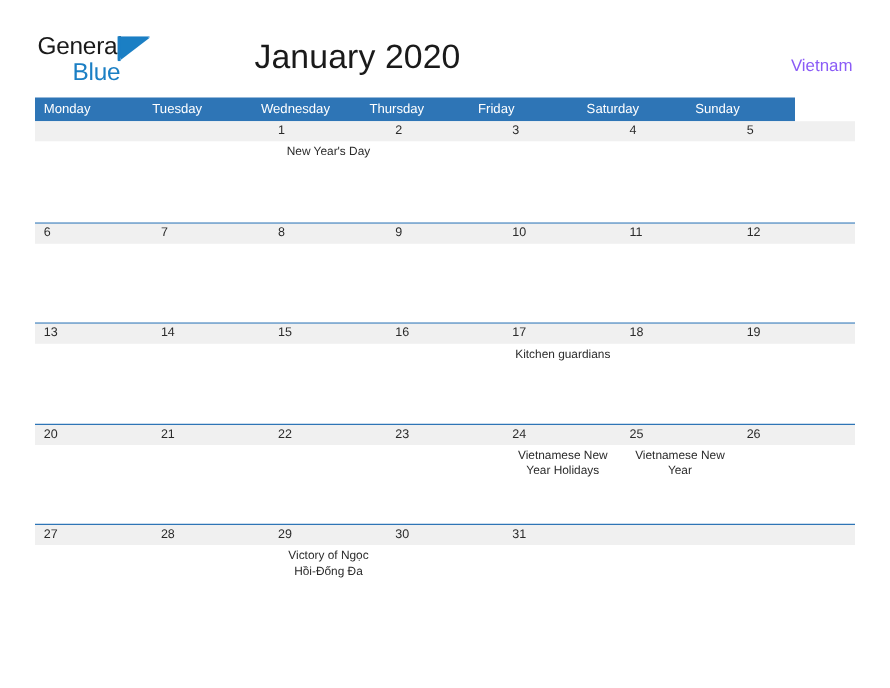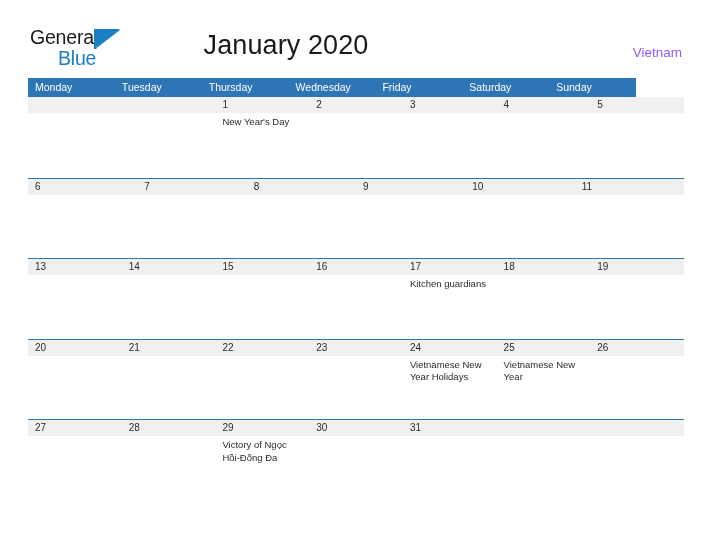--- a/index.html
+++ b/index.html
@@ -154,20 +154,21 @@
     color: #2b2b2b;
     font-family: "Liberation Sans", sans-serif;
     display: block;
     height: 16px;
   }
   .day-events {
     position: relative;
     z-index: 2;
     padding-top: 3px;
     padding-right: 6px;
+    text-align: center;
   }
   .event {
     font-size: 9.5px;
     line-height: 12.5px;
     color: #2b2b2b;
     font-family: "Liberation Sans", sans-serif;
     word-wrap: break-word;
   }
 </style>
 </head>
@@ -193,22 +194,22 @@
 
     <div class="cal-title">January 2020</div>
 
     <div class="country">Vietnam</div>
   </div>
 
   <div class="calendar">
     <div class="weekday-header" id="weekday-header">
         <div class="weekday-cell">Monday</div>
         <div class="weekday-cell">Tuesday</div>
+        <div class="weekday-cell">Wednesday</div>
         <div class="weekday-cell">Thursday</div>
-        <div class="weekday-cell">Wednesday</div>
         <div class="weekday-cell">Friday</div>
         <div class="weekday-cell">Saturday</div>
         <div class="weekday-cell">Sunday</div>
       </div>
     <div id="weeks-container">
         <div class="week-row">
           <div class="daynum-band"></div>
           <div class="day-cells">
             <div class="day-cell">
               <span class="day-number"></span>
@@ -250,20 +251,23 @@
             </div>
             <div class="day-cell">
               <span class="day-number">9</span>
             </div>
             <div class="day-cell">
               <span class="day-number">10</span>
             </div>
             <div class="day-cell">
               <span class="day-number">11</span>
             </div>
+            <div class="day-cell">
+              <span class="day-number">12</span>
+            </div>
           </div>
         </div>
         <div class="week-row">
           <div class="daynum-band"></div>
           <div class="day-cells">
             <div class="day-cell">
               <span class="day-number">13</span>
             </div>
             <div class="day-cell">
               <span class="day-number">14</span>

